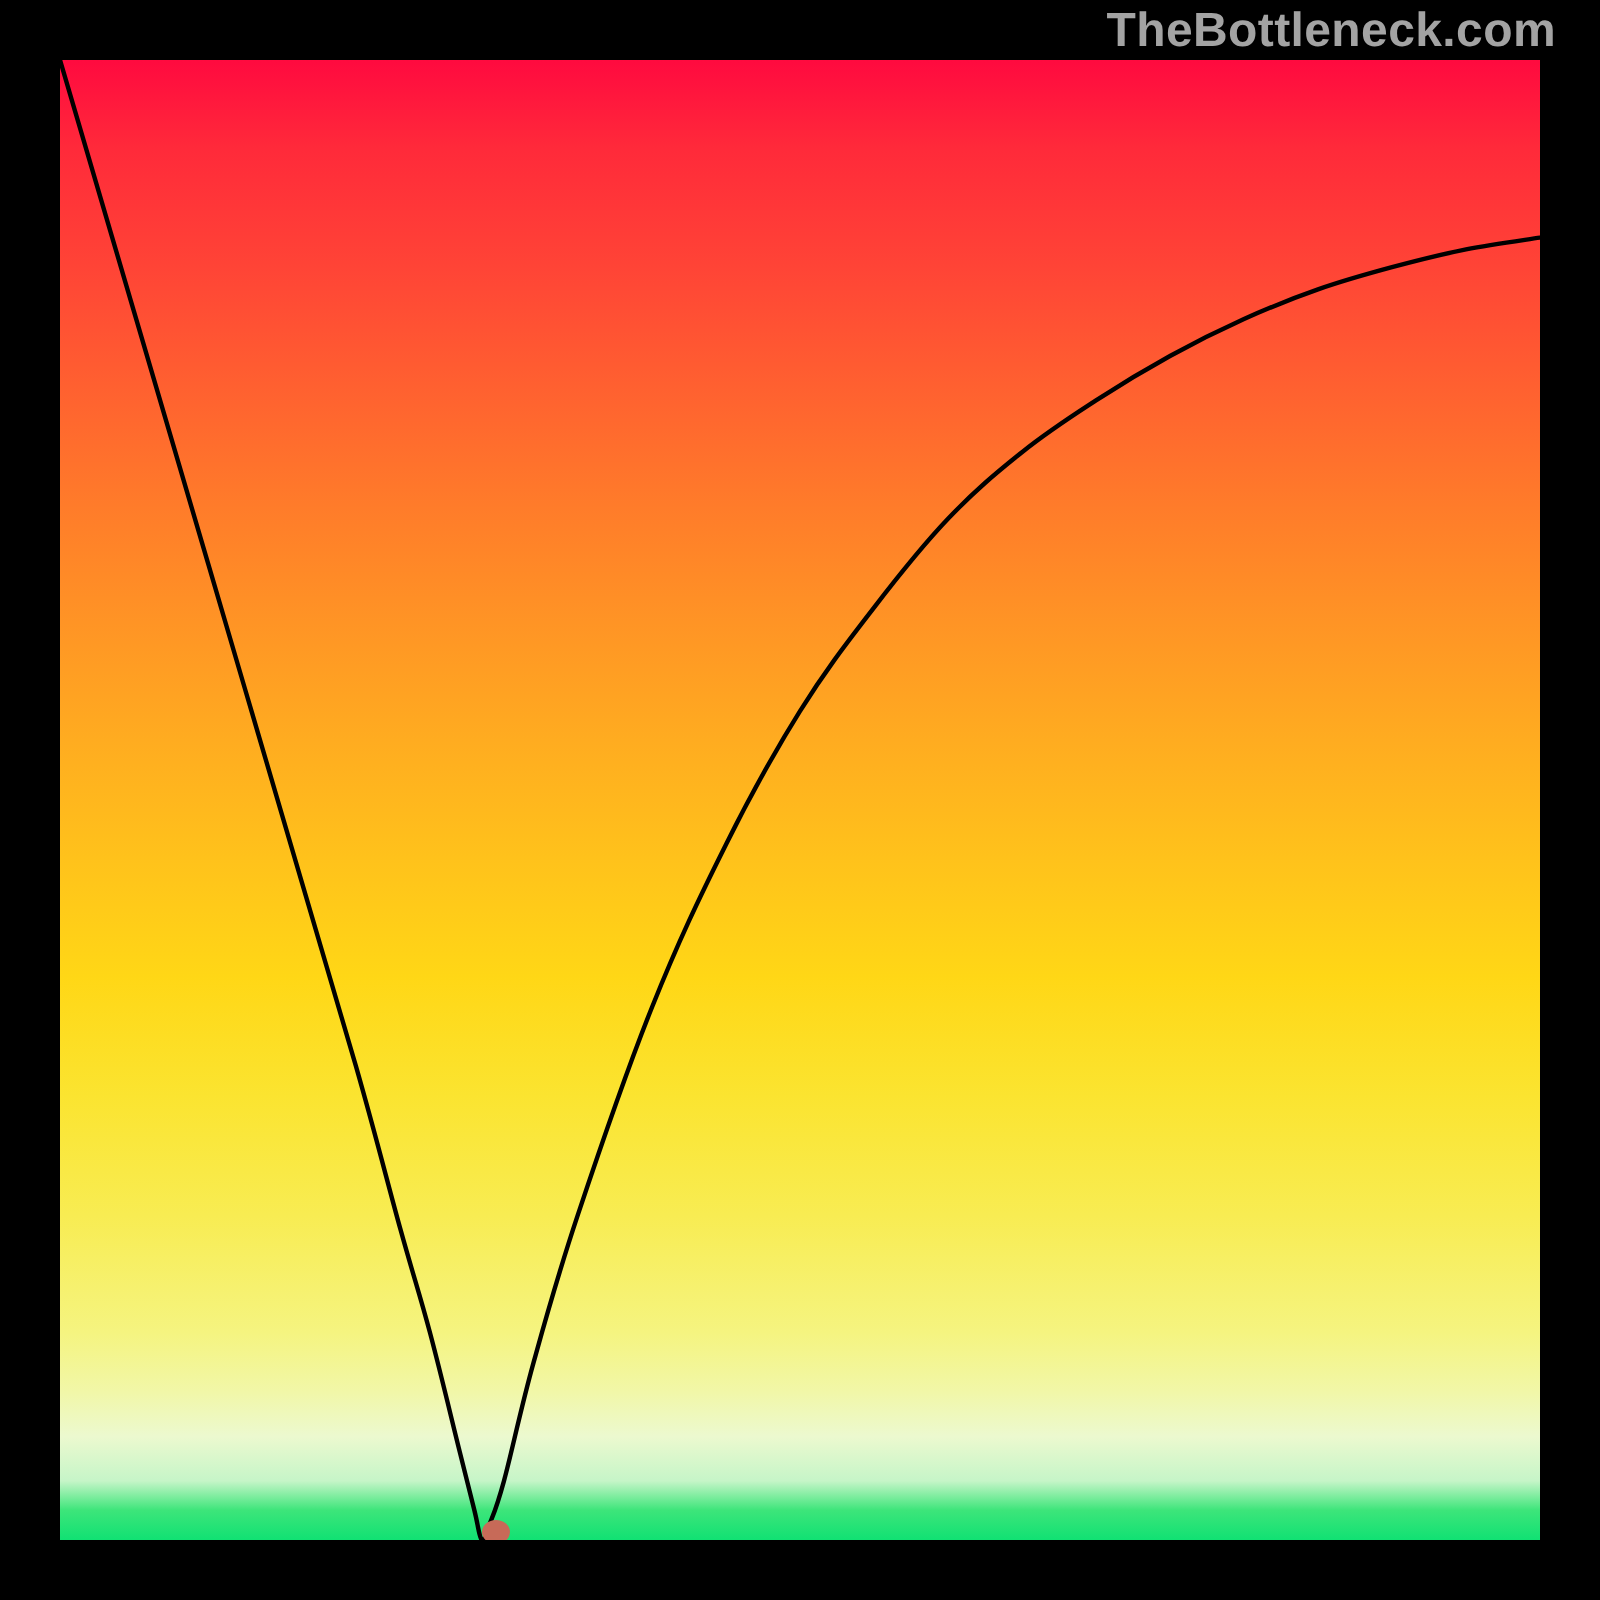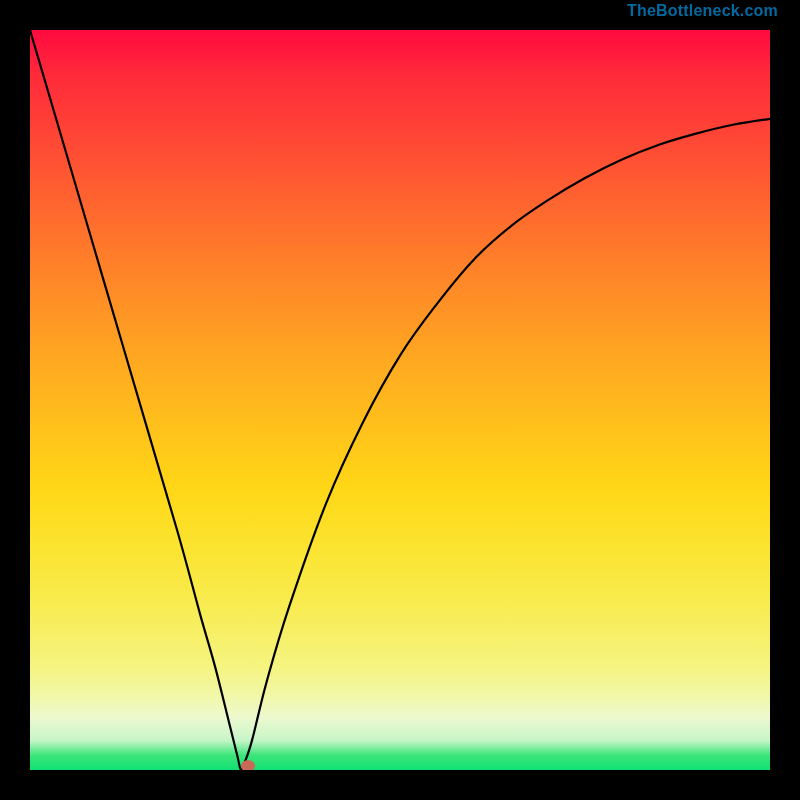--- a/index.html
+++ b/index.html
@@ -14,22 +14,22 @@
   .frame {
     position: relative;
     width: 800px;
     height: 800px;
     background: #000;
   }
   .watermark {
     position: absolute;
     top: 2px;
     right: 22px;
-    color: #0369a1;
-    font-size: 16px;
+    color: #a3a3a3;
+    font-size: 24px;
     font-weight: 600;
     letter-spacing: 0.2px;
     z-index: 5;
   }
   .plot-area {
     position: absolute;
     left: 30px;
     top: 30px;
     width: 740px;
     height: 740px;

